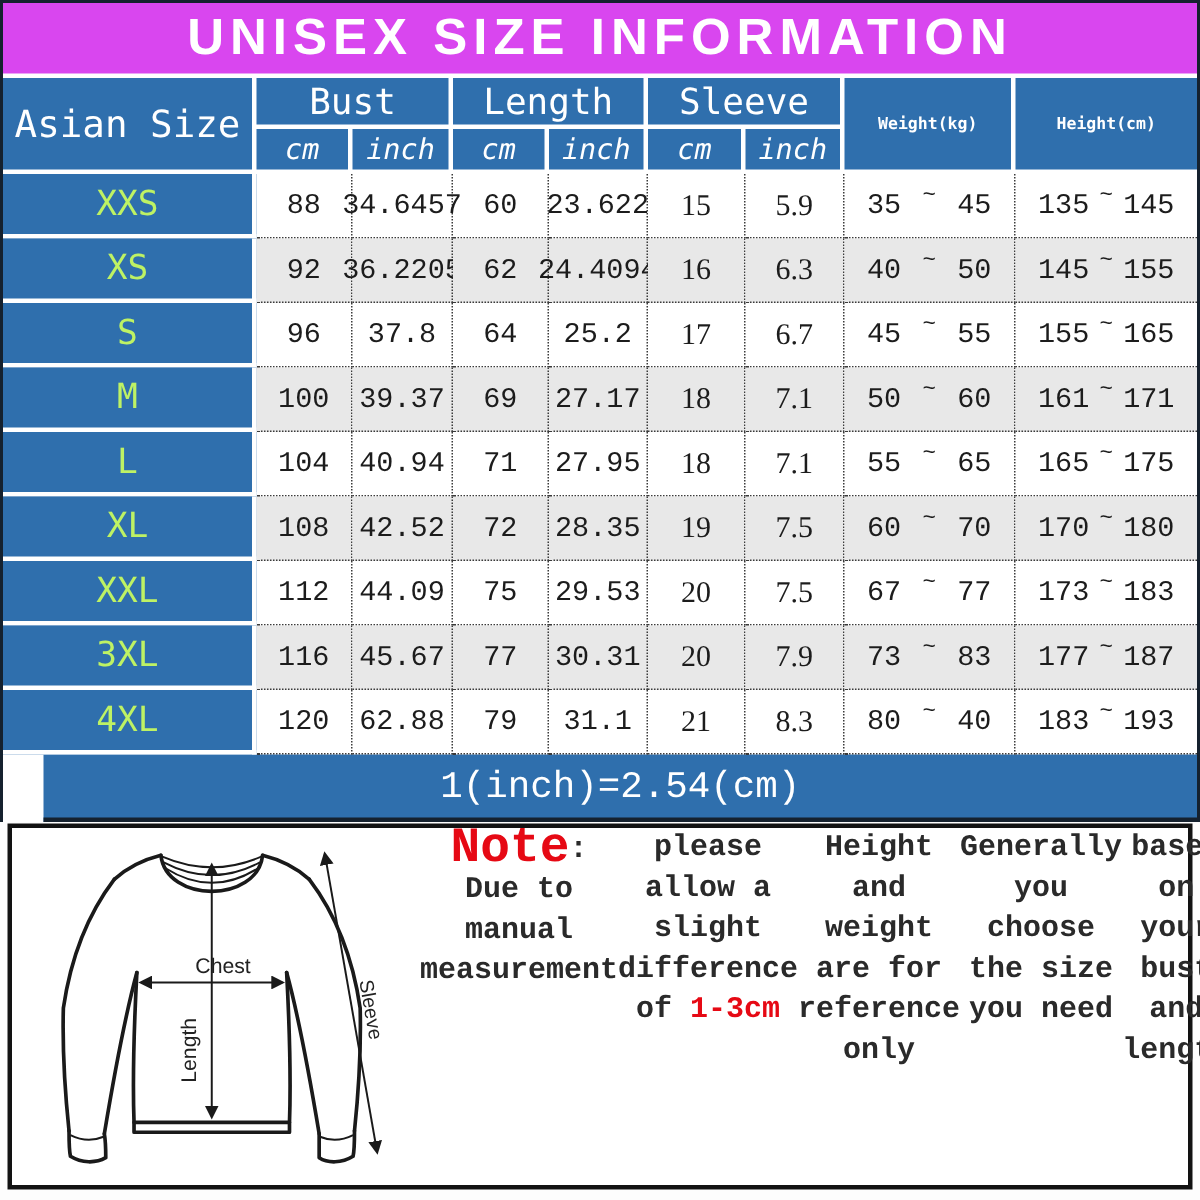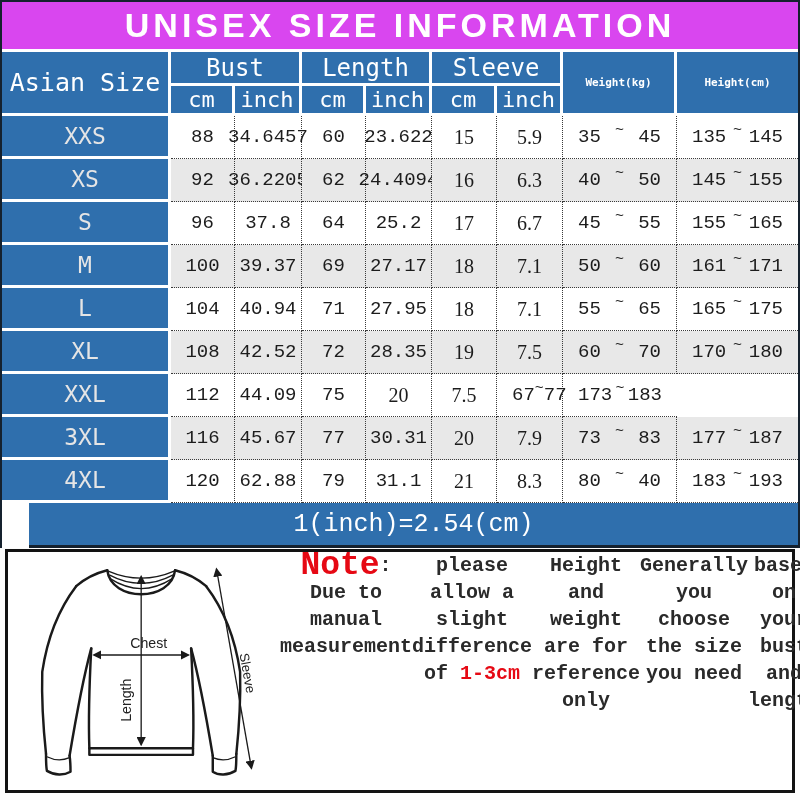--- a/index.html
+++ b/index.html
@@ -13,27 +13,27 @@
   .title-bar { height:47px; background:#d946ef; color:#fff; display:flex; align-items:center;
                justify-content:center; font-weight:bold; font-size:34px; letter-spacing:4px;
                border-bottom:3px solid #fff; }
 
   .header-grid { display:grid; grid-template-columns:166px 61px 64px 61px 63px 62px 63px 111px 1fr;
                  grid-template-rows:31px 27px; gap:3px; background:#fff; margin-bottom:3px; }
   .hcell { background:#2f6fad; color:#fff; display:flex; align-items:center; justify-content:center;
            font-family:"DejaVu Sans Mono", monospace; }
   .hcell.corner { grid-row:1/3; font-size:25px; }
   .hcell.group  { font-size:24px; }
-  .hcell.sub    { font-size:22px; }
+  .hcell.sub    { font-size:19px;font-style:italic; }
   .hcell.span2  { grid-row:1/3; font-size:11px; font-weight:bold; }
 
   .trow { display:grid; grid-template-columns:169px 64px 67px 64px 66px 65px 66px 114px 1fr;
           height:43px; background:#fff; }
   .trow.gray .dcell { background:#e8e8e8; }
-  .size-cell { background:#2f6fad; color:#e5e5e5; border-right:3px solid #fff; border-bottom:3px solid #fff;
+  .size-cell { background:#2f6fad; color:#bef264; border-right:3px solid #fff; border-bottom:3px solid #fff;
                display:flex; align-items:center; justify-content:center; box-sizing:border-box;
                font-family:"DejaVu Sans Mono", monospace; font-size:23px; }
   .trow:last-child .size-cell { border-bottom:none; }
   .dcell { display:flex; align-items:center; justify-content:center; box-sizing:border-box;
            border-right:1px dotted #3a3a3a; border-bottom:1px dotted #3a3a3a;
            font-family:"Liberation Mono", monospace; font-size:19px; color:#1c1c1c; }
   .trow:first-child .dcell { border-top:1px dotted #3a3a3a; }
   .dcell.lastcol { border-right:none; }
   .dcell.serif { font-family:"Liberation Serif", serif; font-size:20px; }
   .dcell.range { justify-content:space-between; padding:0 15px; }
@@ -195,20 +195,21 @@
           <span class="tilde">~</span>
           <span>180</span>
         </div>
     </div>
 
     <div class="trow">
       <div class="size-cell">XXL</div>
       <div class="dcell">112</div>
       <div class="dcell">44.09</div>
       <div class="dcell">75</div>
+      <div class="dcell">29.53</div>
       <div class="dcell serif">20</div>
       <div class="dcell serif">7.5</div>
       <div class="dcell range">
           <span>67</span>
           <span class="tilde">~</span>
           <span>77</span>
         </div>
       <div class="dcell range lastcol">
           <span>173</span>
           <span class="tilde">~</span>

